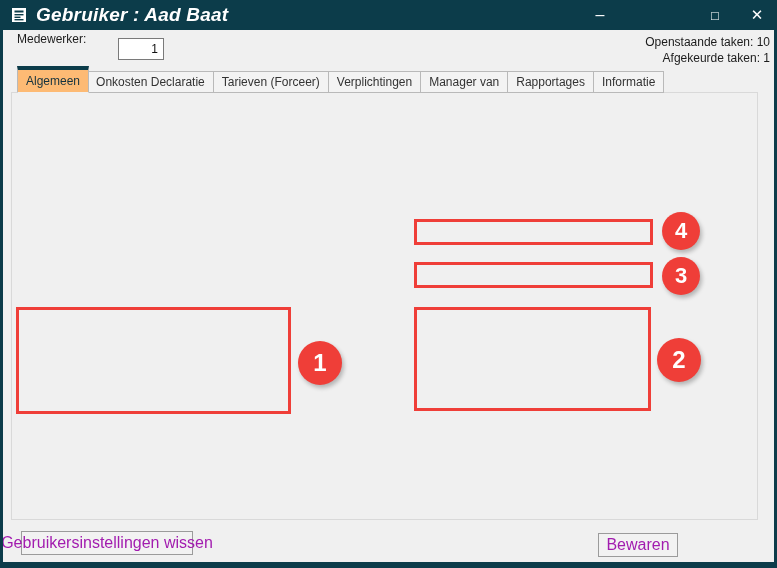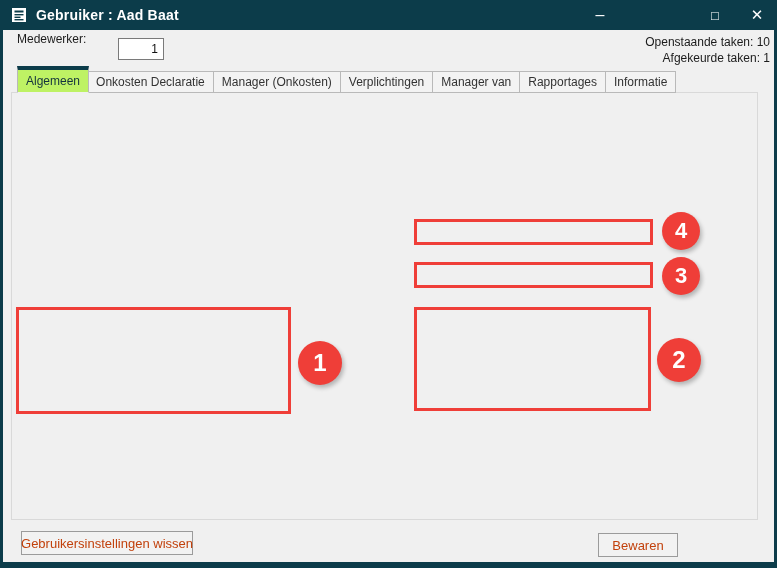--- a/index.html
+++ b/index.html
@@ -15,21 +15,21 @@
     border-bottom: 6px solid #0c3c4a;
     overflow: hidden;
   }
   
   .titlebar {
     position: absolute; left: -3px; top: 0; width: 777px; height: 30px;
     background: #0c3c4a; color: #fff;
     display: flex; align-items: center; padding-left: 11px;
   }
   .titlebar .ticon { margin-right: 9px; display: inline-flex; }
-  .titlebar .ttext { font-size: 14px; font-weight: 700; letter-spacing: .2px; }
+  .titlebar .ttext { font-size: 19px; font-weight: 700; letter-spacing: .2px; font-style: italic; }
   .wbtn {
     position: absolute; top: 0; height: 30px; width: 34px;
     color: #fff; display: flex; align-items: center; justify-content: center;
     font-size: 14px; cursor: default;
   }
   .wbtn.min { left: 580px; font-size: 16px; }
   .wbtn.max { left: 695px; font-size: 13px; }
   .wbtn.cls { left: 737px; font-size: 15px; }
   
   .lab { position: absolute; white-space: nowrap; }
@@ -44,21 +44,21 @@
     position: absolute; left: 14px; top: 66px; height: 27px;
     display: flex; align-items: flex-end; z-index: 3;
   }
   .tab {
     height: 22px; padding: 3px 8px 0 8px;
     background: #f3f3f3; border: 1px solid #b9b9b9; border-left-width: 0;
     color: #333; white-space: nowrap; cursor: default;
   }
   .tab:first-child { border-left-width: 1px; }
   .tab.active {
-    height: 27px; background: #bef264;
+    height: 27px; background: #fdba74;
     border-top: 4px solid #0c3c4a; border-left-width: 1px;
     border-bottom: 1px solid #f0f0f0;
     color: #14323e; padding-top: 4px;
     margin-right: -1px; position: relative; z-index: 4;
   }
   .panel {
     position: absolute; left: 8px; top: 92px; width: 747px; height: 428px;
     border: 1px solid #d9d9d9; background: #f0f0f0; z-index: 1;
   }
   
@@ -103,21 +103,21 @@
     display: flex; align-items: center; justify-content: center;
     box-shadow: 2px 3px 4px rgba(0,0,0,.25);
   }
   .badge.big { width: 44px; height: 44px; font-size: 24px; }
   .badge.sml { width: 38px; height: 38px; font-size: 22px; }
   
   .btn {
     position: absolute; height: 24px;
     background: #f2f2f2; border: 1px solid #9b9b9b;
     display: flex; align-items: center; justify-content: center;
-    font-size: 13px; color: #c2410c; cursor: default; white-space: nowrap;
+    font-size: 16px; color: #a21caf; cursor: default; white-space: nowrap;
   }
   .sel-text { background: #000080; color: #fff; padding: 1px 1px; }
   .pw { letter-spacing: 1px; font-size: 13px; font-weight: 700; }
 </style>
 </head>
 <body>
 
 <div class="window">
 
   <div class="titlebar">
@@ -139,21 +139,21 @@
   <div class="lab" style="left:14px; top:32px;">Medewerker:</div>
   <input class="tb" style="left: 115px; top: 38px; width: 46px; height: 22px; text-align: right;" value="1">
   <div class="tasks">
     <div>Openstaande taken: 10</div>
     <div>Afgekeurde taken: 1</div>
   </div>
 
   <div class="tabs" id="tabs">
       <div class="tab active">Algemeen</div>
       <div class="tab">Onkosten Declaratie</div>
-      <div class="tab">Manager (Onkosten)</div>
+      <div class="tab">Tarieven (Forceer)</div>
       <div class="tab">Verplichtingen</div>
       <div class="tab">Manager van</div>
       <div class="tab">Rapportages</div>
       <div class="tab">Informatie</div>
     </div>
   <div class="panel"></div>
 
   <div class="lab" style="left:22px; top:104px;">Achternaam:</div>
   <div class="tb" style="left:113px; top:99px; width:402px; height:22px; display:flex; align-items:center;">
     <span class="sel-text">Baat</span>

